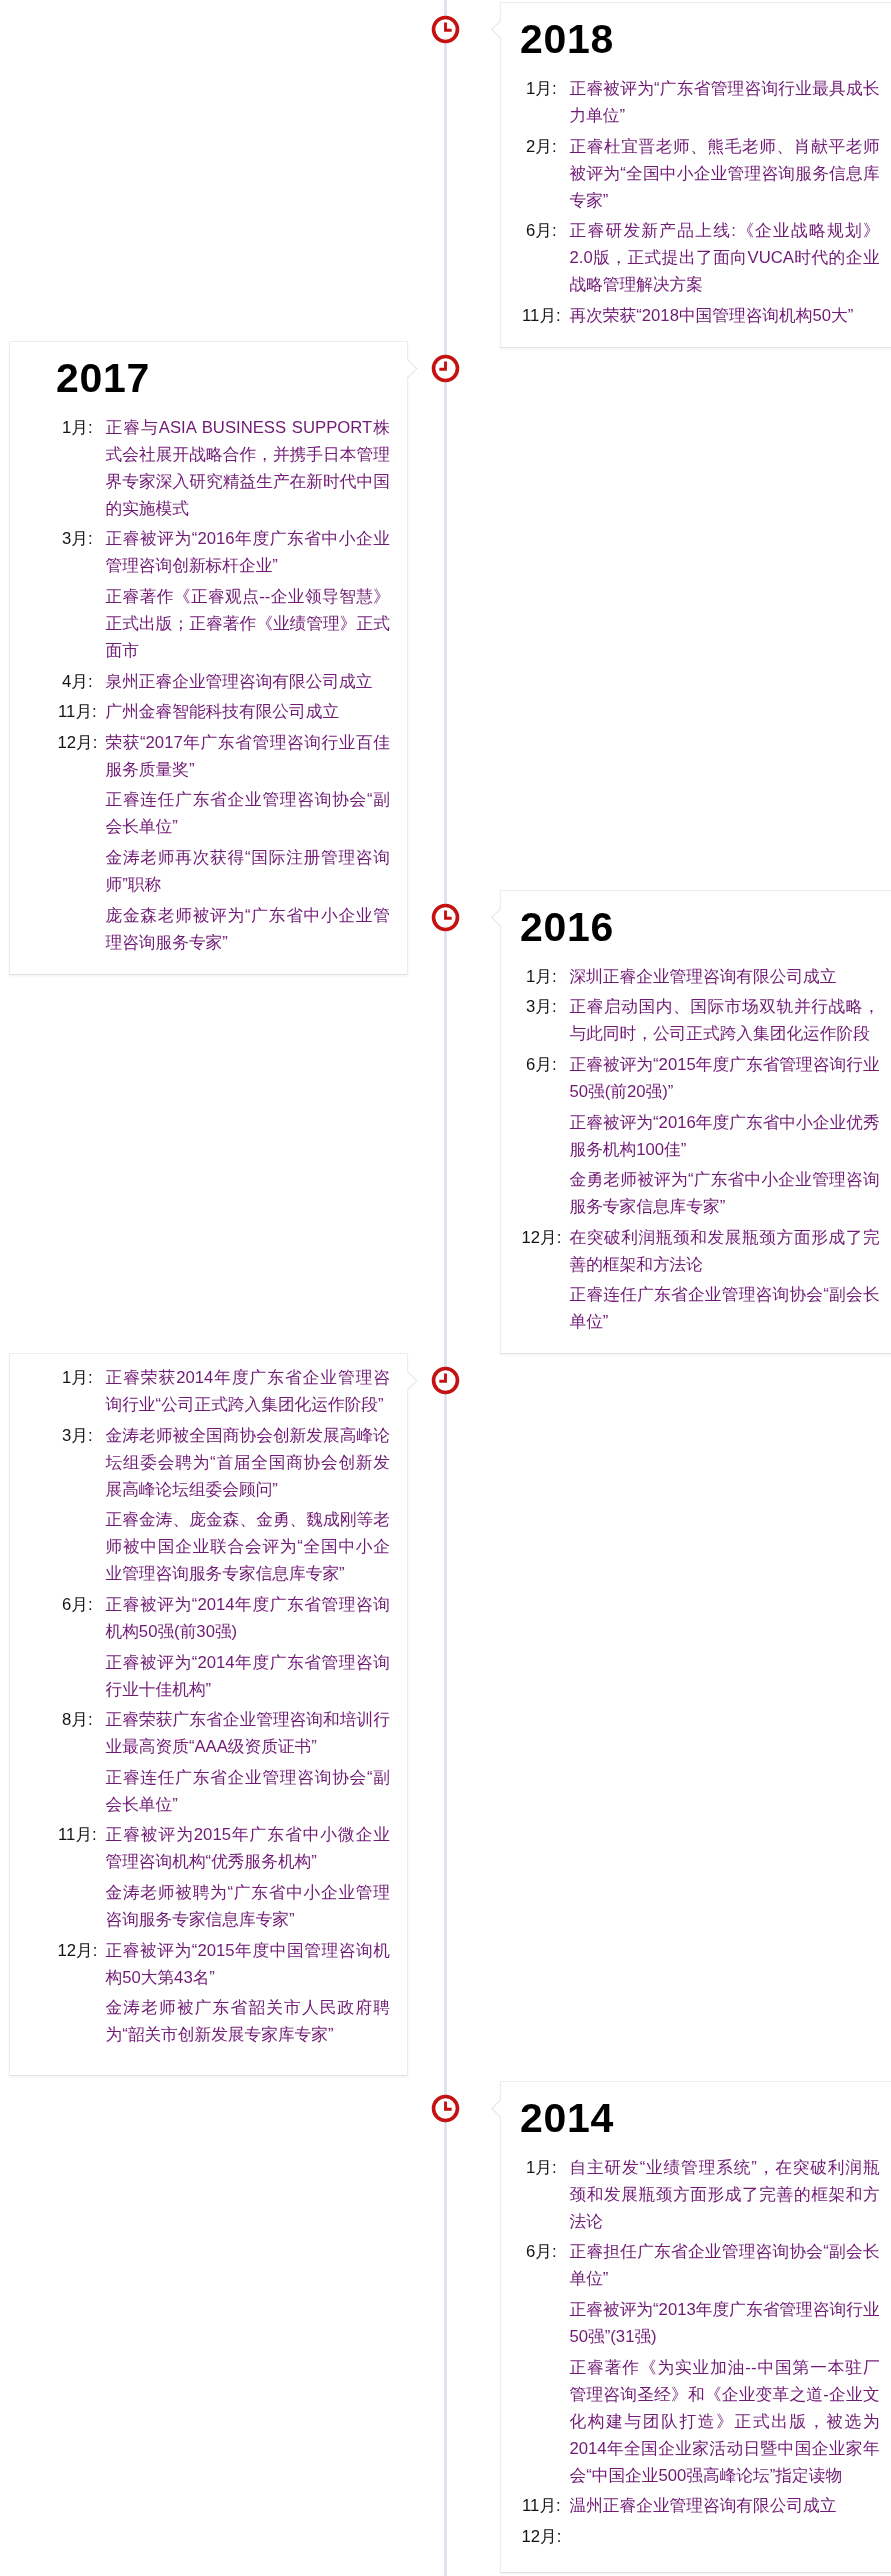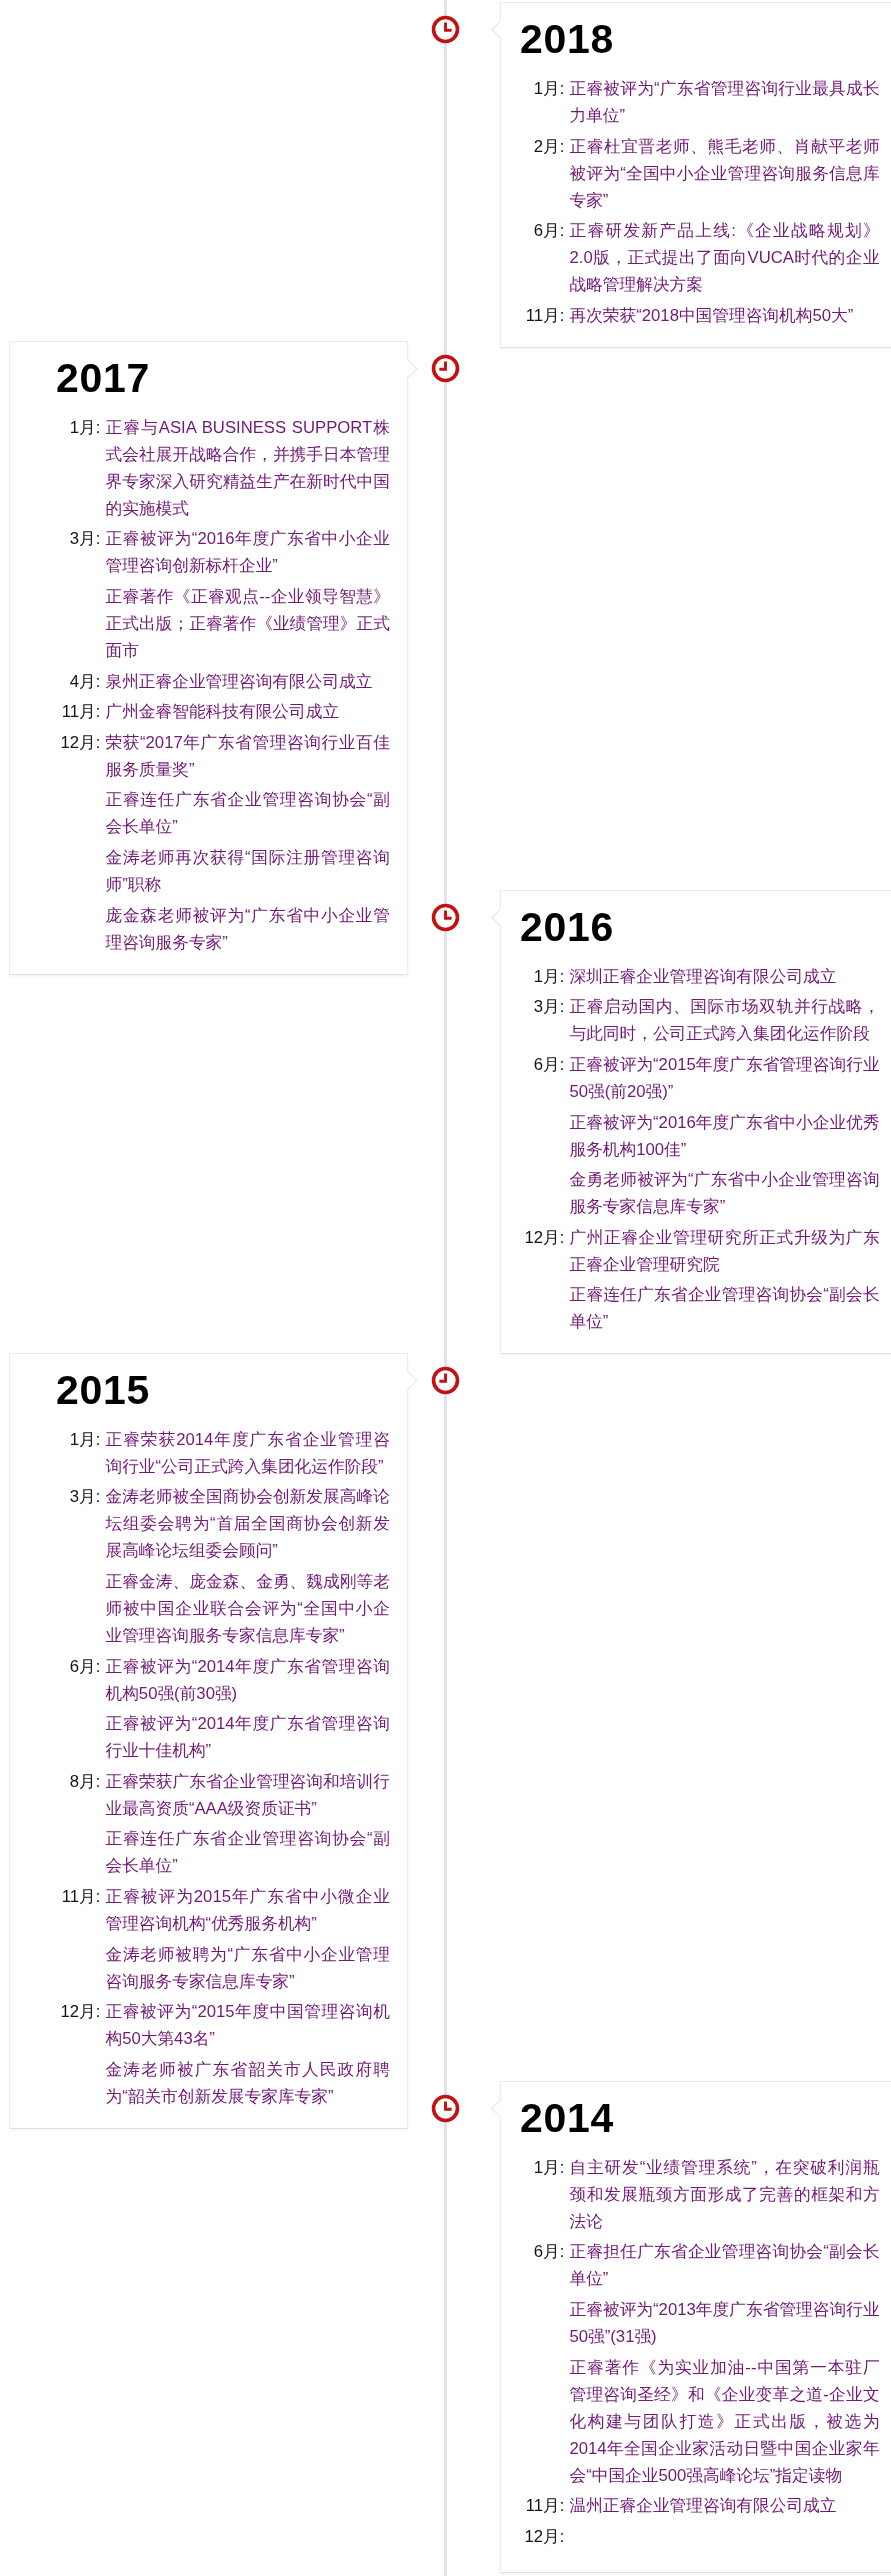--- a/index.html
+++ b/index.html
@@ -7,21 +7,21 @@
   #stage{position:relative;width:891px;height:2576px;margin:0 auto;background:#fff;overflow:hidden;}
   .tl-line{position:absolute;left:444px;top:0;width:2.9px;height:100%;background:#e0e3ee;}
   .clock{position:absolute;left:431px;width:29px;height:29px;z-index:3;}
   .card{position:absolute;background:#fff;border:1.5px solid #ececec;border-bottom-color:#e2e2e2;
         box-shadow:0 1.5px 2.2px rgba(0,0,0,0.05);box-sizing:border-box;
         padding:10.2px 17.4px 14.5px 17.4px;z-index:2;}
   .card.right{left:500px;width:398px;}
   .card.left{left:9.4px;width:399px;padding-left:44px;}
   .year{font-size:41px;line-height:1.15;font-weight:700;color:#000;margin:2.9px 0 11.6px 1.5px;letter-spacing:0.7px;}
   .entry{display:flex;margin:0 0 3.6px 0;}
-  .month{flex:0 0 46px;text-align:right;font-size:16.7px;line-height:27px;color:#141414;white-space:nowrap;}
+  .month{flex:0 0 46px;text-align:center;font-size:16.7px;line-height:27px;color:#141414;white-space:nowrap;}
   .paras{flex:1;margin-left:5.1px;}
   .paras p{margin:0 0 3.6px 0;font-size:16.7px;line-height:27px;color:#701a75;text-align:justify;}
   .paras p:last-child{margin-bottom:0;}
   .notch{position:absolute;width:11.6px;height:11.6px;background:#fff;transform:rotate(45deg);z-index:4;}
   .card.right .notch{left:-7.3px;top:19.6px;border-left:1.5px solid #e2e2e2;border-bottom:1.5px solid #e2e2e2;}
   .card.left  .notch{right:-7.3px;top:19.6px;border-right:1.5px solid #e2e2e2;border-top:1.5px solid #e2e2e2;}
 </style>
 </head>
 <body>
 
@@ -124,32 +124,31 @@
         <div class="month">6月:</div>
         <div class="paras">
           <p>正睿被评为“2015年度广东省管理咨询行业50强(前20强)”</p>
           <p>正睿被评为“2016年度广东省中小企业优秀服务机构100佳”</p>
           <p>金勇老师被评为“广东省中小企业管理咨询服务专家信息库专家”</p>
         </div>
       </div>
       <div class="entry">
         <div class="month">12月:</div>
         <div class="paras">
-          <p>广州正睿企业管理研究所正式升级为广东正睿企业管理研究院</p>
+          <p>在突破利润瓶颈和发展瓶颈方面形成了完善的框架和方法论</p>
           <p>正睿连任广东省企业管理咨询协会“副会长单位”</p>
         </div>
       </div>
     </section>
     <div class="clock" style="top: 1366px;"><svg width="29" height="29" viewBox="0 0 40 40">
         <circle cx="20" cy="20" r="16.5" fill="#ffffff" stroke="#c41111" stroke-width="5"></circle>
         <polyline points="20,10.5 20,21 11.5,21" fill="none" stroke="#c41111" stroke-width="4"></polyline>
       </svg></div>
     <section class="card left" style="top: 1353px; min-height: 723px;">
       <div class="notch"></div>
-      <h2 class="year">2015</h2>
       <div class="entry">
         <div class="month">1月:</div>
         <div class="paras">
           <p>正睿荣获2014年度广东省企业管理咨询行业“公司正式跨入集团化运作阶段”</p>
         </div>
       </div>
       <div class="entry">
         <div class="month">3月:</div>
         <div class="paras">
           <p>金涛老师被全国商协会创新发展高峰论坛组委会聘为“首届全国商协会创新发展高峰论坛组委会顾问”</p>

